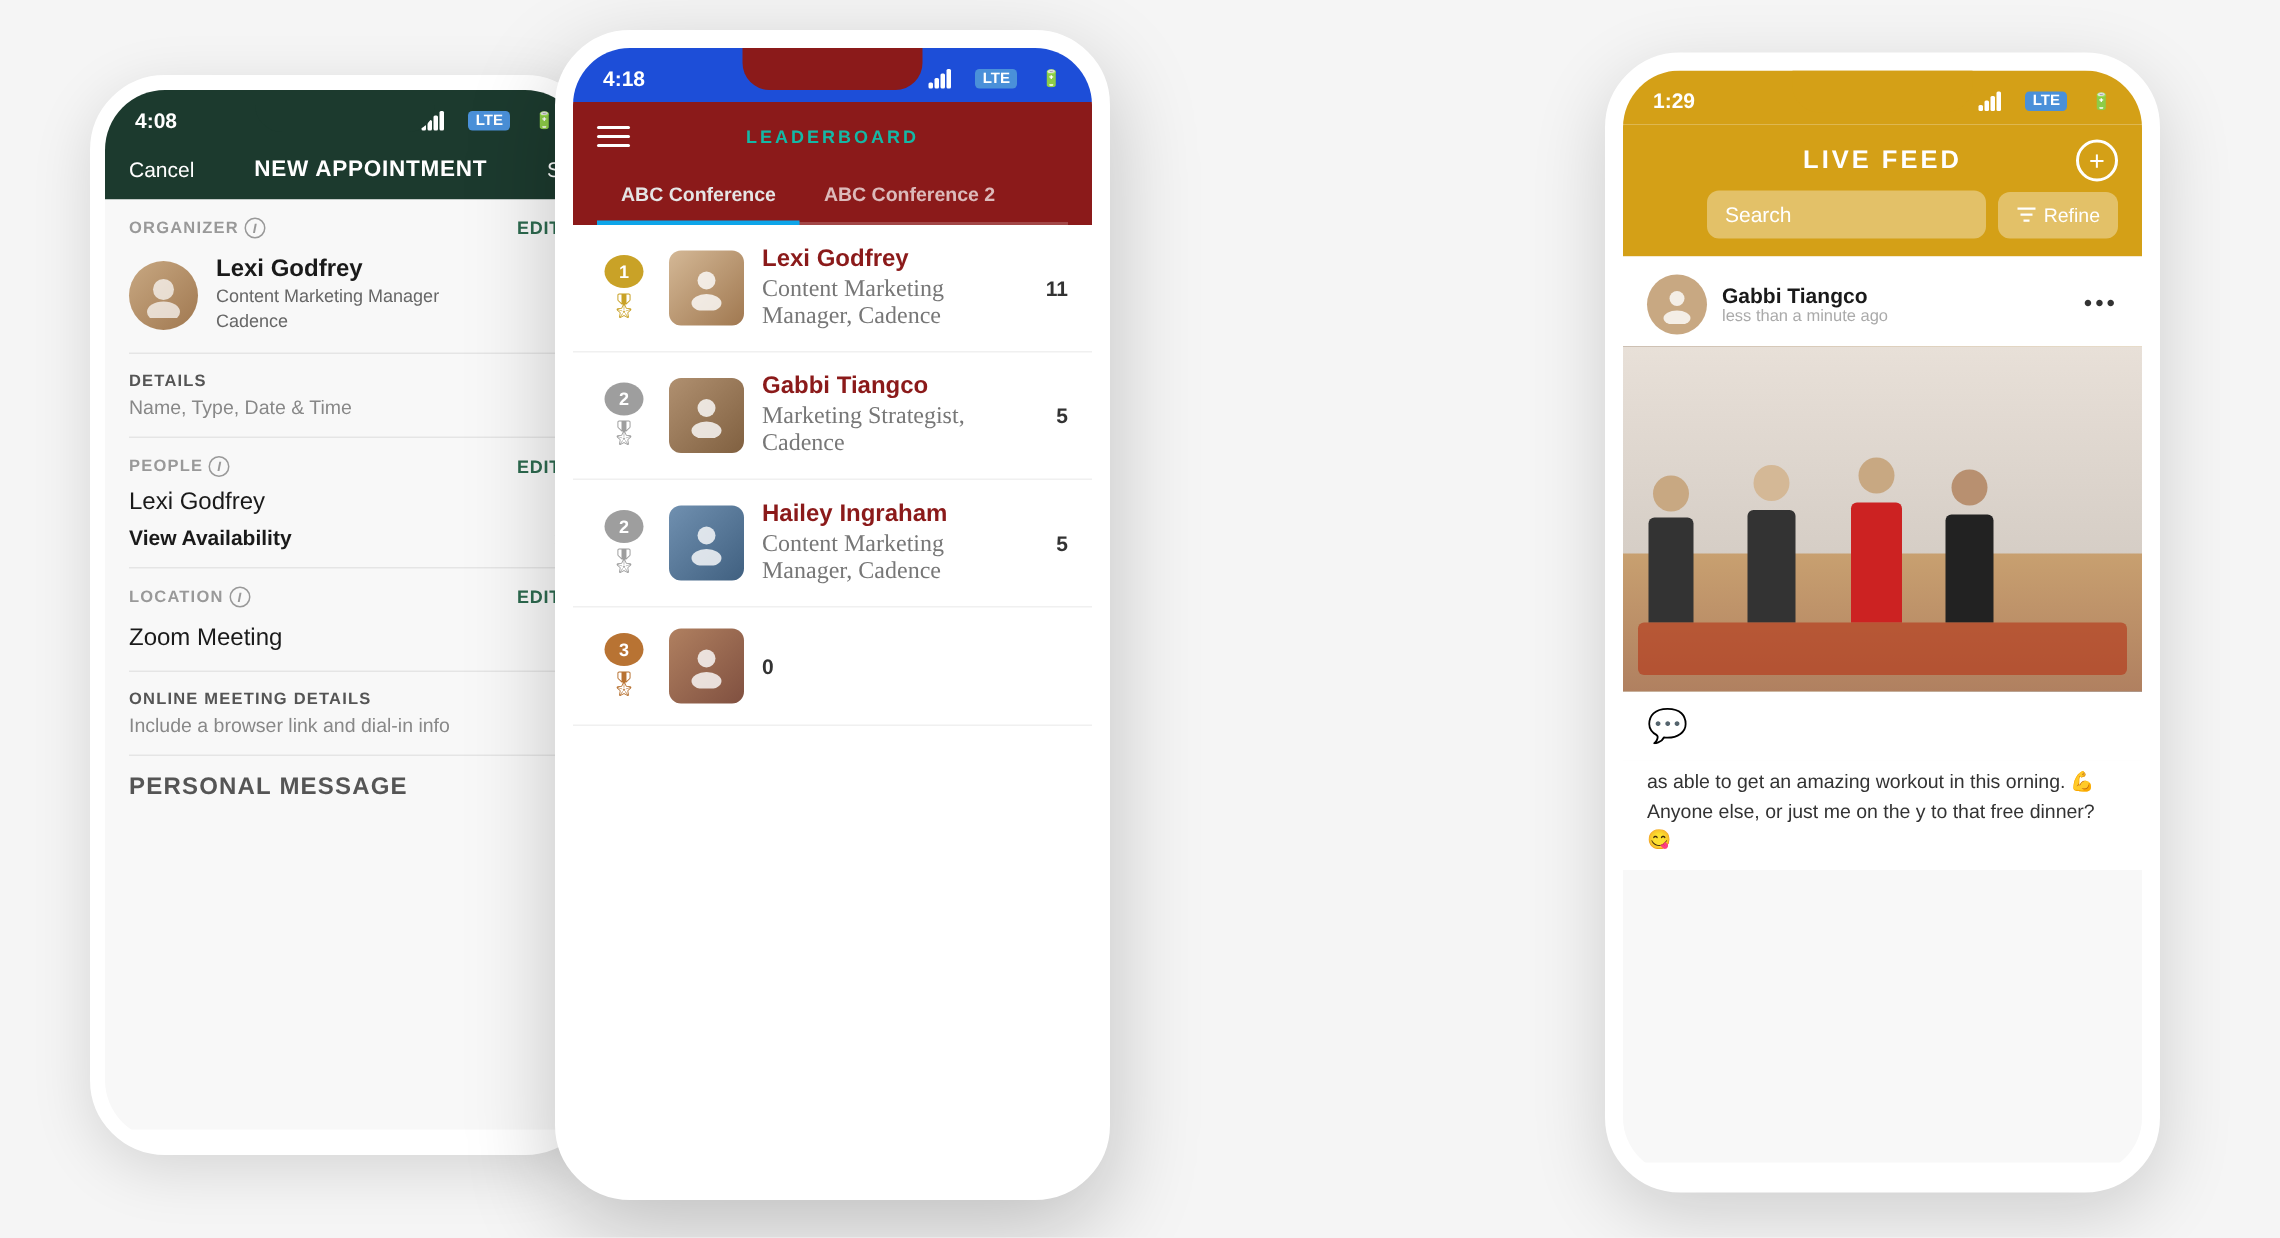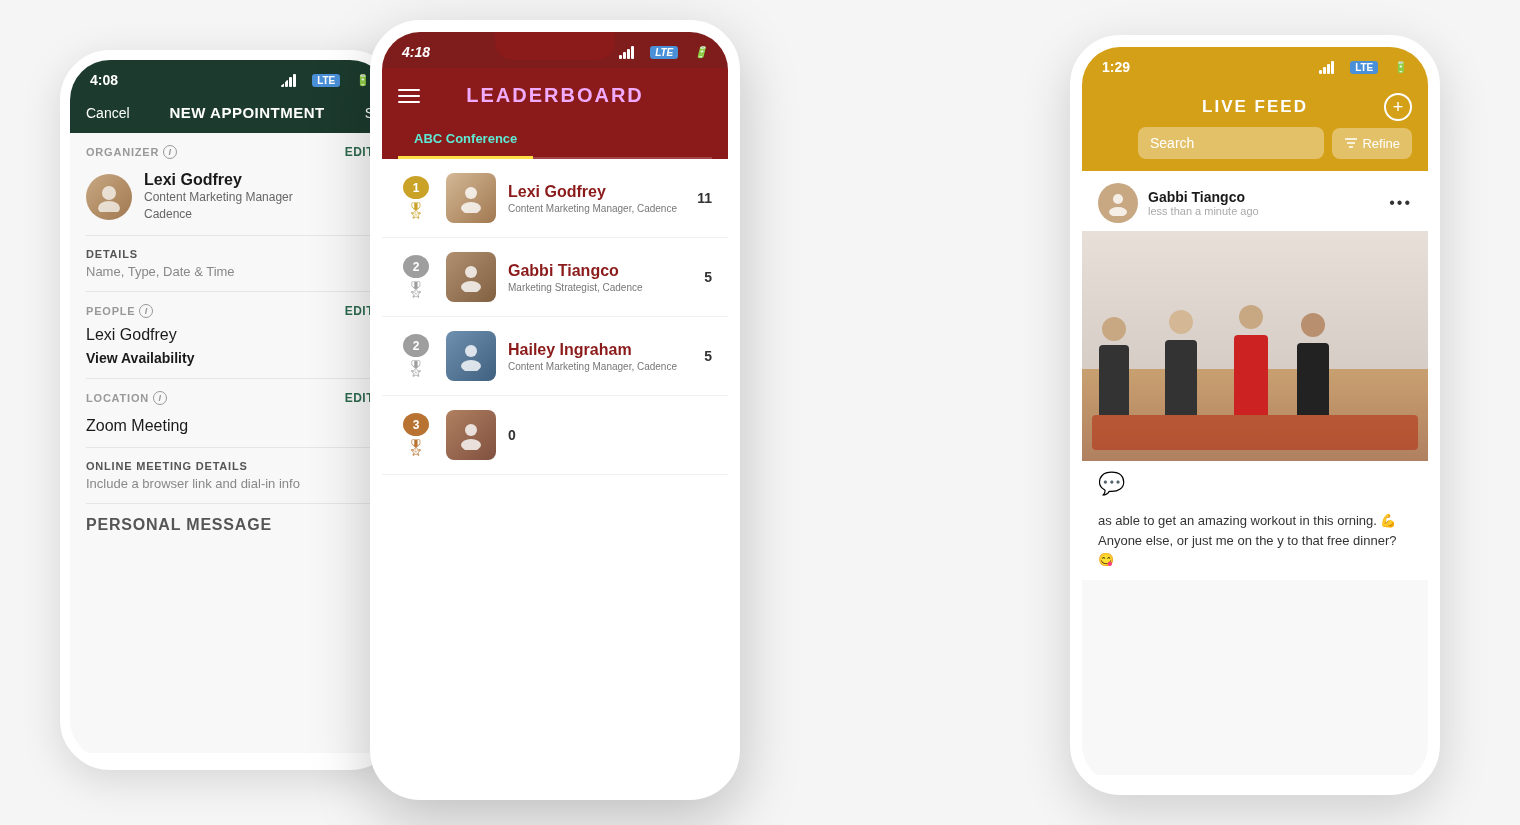--- a/index.html
+++ b/index.html
@@ -86,21 +86,21 @@
       display: flex;
       justify-content: space-between;
       align-items: center;
       padding: 8px 20px 4px;
       font-size: 12px;
       font-weight: 600;
       height: 36px;
     }
 
     .status-bar-dark { background: #1c3a2e; color: #fff; }
-    .status-bar-red { background: #7f1d1d; color: #fff; font-style: italic; }
+    .status-bar-red { background: #1d4ed8; color: #fff; }
     .status-bar-yellow { background: #d4a017; color: #fff; }
 
     .status-time {
       font-size: 14px;
       font-weight: 700;
     }
 
     .status-icons {
       display: flex;
       align-items: center;
@@ -313,45 +313,45 @@
 
     .hamburger span {
       display: block;
       width: 22px;
       height: 2px;
       background: #fff;
       border-radius: 2px;
     }
 
     .center-title {
-      font-size: 20px;
-      font-weight: 700;
-      color: #f0abfc;
+      font-size: 12px;
+      font-weight: 700;
+      color: #14b8a6;
       letter-spacing: 2px;
       text-transform: uppercase;
     }
 
     .tab-bar {
       display: flex;
       border-bottom: 2px solid rgba(255,255,255,0.2);
     }
 
     .tab-item {
       padding: 10px 16px;
       font-size: 13px;
       font-weight: 600;
       color: rgba(255,255,255,0.7);
       cursor: pointer;
       border-bottom: 3px solid transparent;
       margin-bottom: -2px;
     }
 
     .tab-item.active {
-      color: #5eead4;
-      border-bottom: 3px solid #fde047;
+      color: #e5e5e5;
+      border-bottom: 3px solid #0ea5e9;
     }
 
     .leaderboard-content {
       background: #fff;
       height: calc(100% - 36px - 48px - 44px);
       overflow: hidden;
     }
 
     .leader-row {
       display: flex;
@@ -415,22 +415,23 @@
     }
 
     .leader-name {
       font-size: 16px;
       font-weight: 600;
       color: #8b1a1a;
       margin-bottom: 2px;
     }
 
     .leader-role {
-      font-size: 10px;
+      font-size: 16px;
       color: #777;
+      font-family: Liberation Serif, serif;
     }
 
     .leader-score {
       font-size: 14px;
       font-weight: 700;
       color: #333;
     }
 
     
     .right-header {
@@ -784,20 +785,23 @@
           <span></span>
             <span></span>
             <span></span>
         </div>
         <span class="center-title">LEADERBOARD</span>
       </div>
 
       <div class="tab-bar">
         <div class="tab-item active">
           <span>ABC Conference</span>
+        </div>
+        <div class="tab-item">
+          <span>ABC Conference 2</span>
         </div>
       </div>
     </div>
 
     <div class="leaderboard-content">
 
       <div class="leader-row">
         <div class="rank-badge">
           <div class="rank-circle rank-1">1</div>
           <span class="ribbon ribbon-gold">🎖</span>

